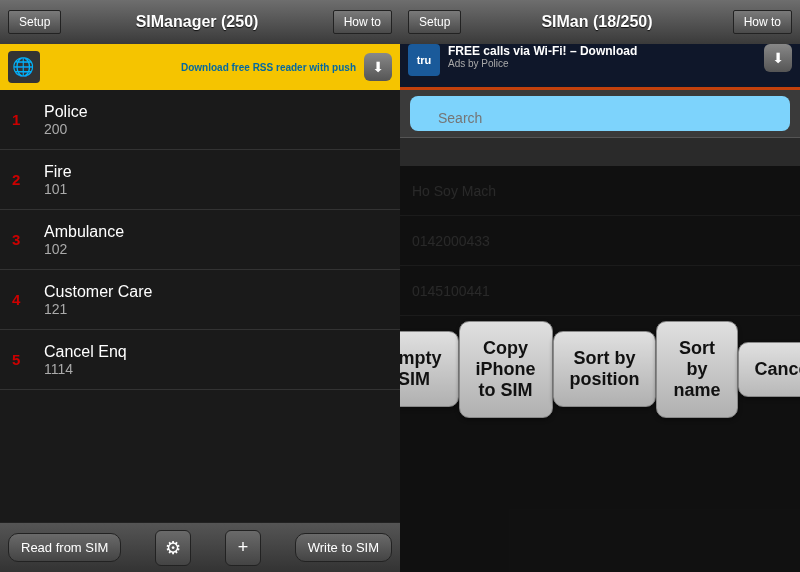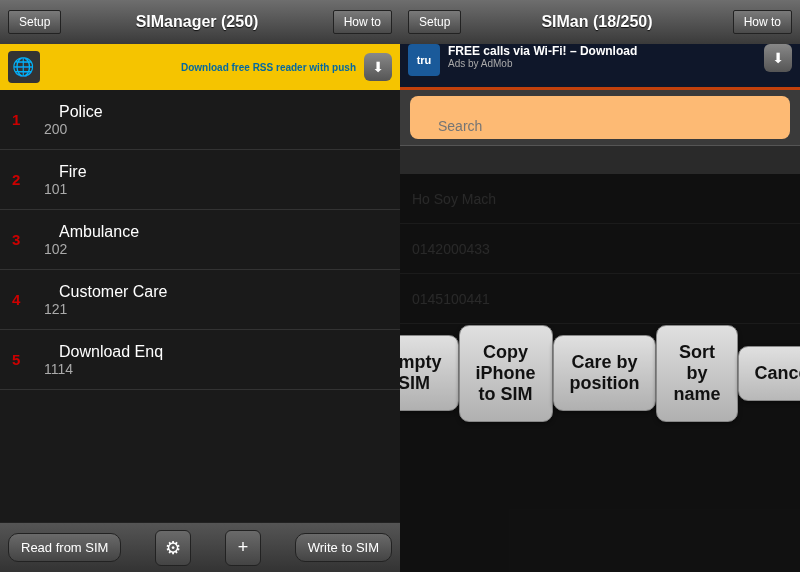--- a/index.html
+++ b/index.html
@@ -115,21 +115,20 @@
 
     .contact-info {
       display: flex;
       flex-direction: column;
     }
 
     .contact-name {
       color: #fff;
       font-size: 16px;
       font-weight: 500;
-      margin-left: 15px;
     }
 
     .contact-phone {
       color: #aaa;
       font-size: 14px;
     }
 
     .left-toolbar {
       height: 50px;
       background: linear-gradient(to bottom, #555, #333);
@@ -221,24 +220,24 @@
     }
 
     .search-bar {
       background: #3a3a3a;
       padding: 6px 10px;
       border-bottom: 1px solid #555;
     }
 
     .search-input {
       width: 100%;
-      background: #fdba74;
+      background: #7dd3fc;
       border: none;
       border-radius: 8px;
-      padding: 22px 10px 5px 28px;
+      padding: 14px 10px 5px 28px;
       font-size: 14px;
       color: #666;
       outline: none;
       position: relative;
     }
 
     .search-wrapper {
       position: relative;
     }
 
@@ -363,21 +362,21 @@
       <span class="contact-number-badge">4</span>
       <div class="contact-info">
         <span class="contact-name">Customer Care</span>
         <span class="contact-phone">121</span>
       </div>
     </div>
 
     <div class="contact-item">
       <span class="contact-number-badge">5</span>
       <div class="contact-info">
-        <span class="contact-name">Download Enq</span>
+        <span class="contact-name">Cancel Enq</span>
         <span class="contact-phone">1114</span>
       </div>
     </div>
   </div>
 
   <div class="left-toolbar">
     <button class="toolbar-btn-text">Read from SIM</button>
     <div class="toolbar-icon-btn">
       <span>⚙</span>
     </div>
@@ -396,21 +395,21 @@
     <span class="header-title">SIMan (18/250)</span>
     <button class="header-btn">How to</button>
   </div>
 
   <div class="right-ad-bar">
     <div class="right-ad-icon">
       <span>tru</span>
     </div>
     <div class="right-ad-text">
       <div class="right-ad-title">FREE calls via Wi-Fi! – Download</div>
-      <div class="right-ad-sub">Ads by AdMob</div>
+      <div class="right-ad-sub">Ads by Police</div>
     </div>
     <div class="ad-download-btn">
       <span>⬇</span>
     </div>
   </div>
 
   <div class="search-bar">
     <div class="search-wrapper">
       <span class="search-icon-inner">🔍</span>
       <input class="search-input" type="text" placeholder="Search" style="">
@@ -421,19 +420,19 @@
     <div class="contact-list-bg">
       <div class="bg-contact">Ho Soy Mach</div>
       <div class="bg-contact">0142000433</div>
       <div class="bg-contact">0145100441</div>
       <div class="bg-contact">0132000443</div>
     </div>
 
     <div class="action-modal">
       <button class="action-btn">Empty SIM</button>
       <button class="action-btn">Copy iPhone to SIM</button>
-      <button class="action-btn">Care by position</button>
+      <button class="action-btn">Sort by position</button>
       <button class="action-btn">Sort by name</button>
       <button class="action-btn cancel">Cancel</button>
     </div>
   </div>
 
 </div>
 
 </body></html>

